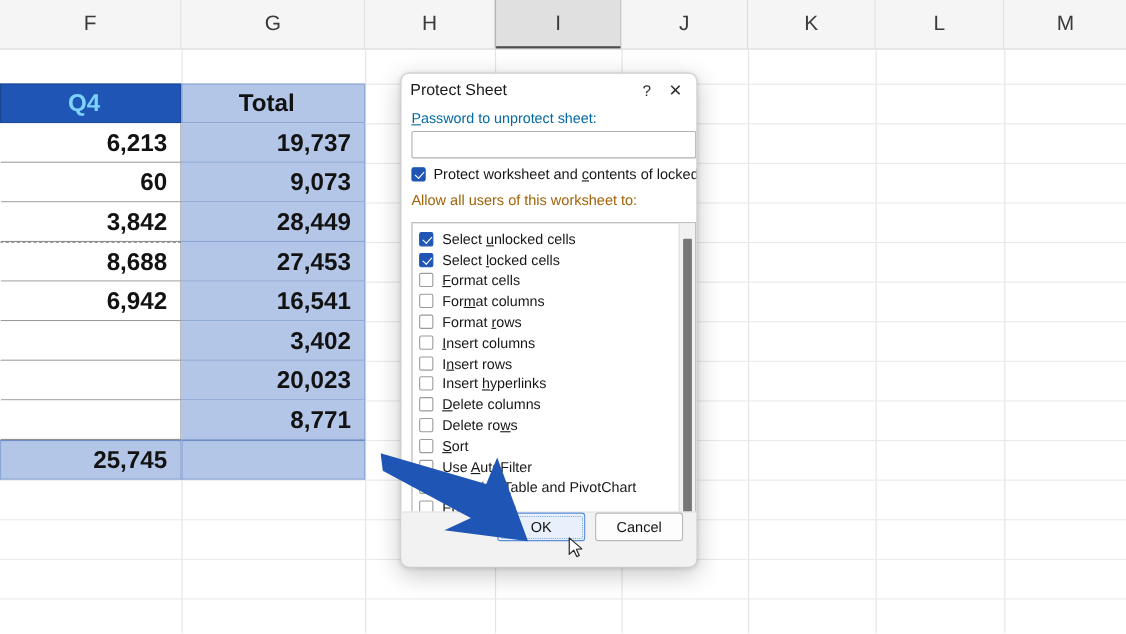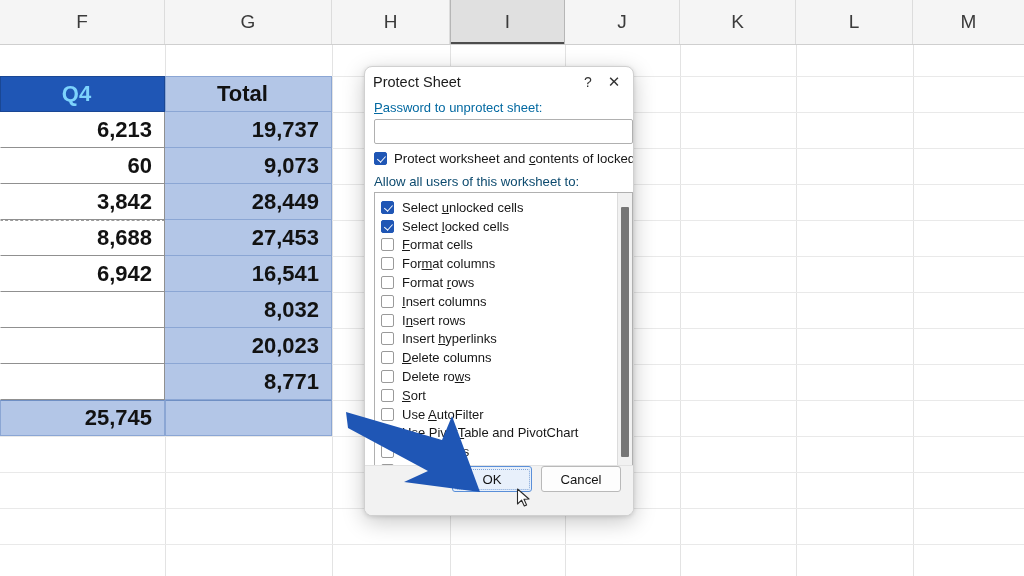--- a/index.html
+++ b/index.html
@@ -73,21 +73,21 @@
 
   .chk-row{display:flex;align-items:center;margin-top:7px;gap:7px;}
   .cb{width:13px;height:13px;border-radius:2px;flex:0 0 auto;position:relative;
     box-sizing:border-box;}
   .cb.on{background:#1f56b5;border:1px solid #1f56b5;}
   .cb.on::after{content:"";position:absolute;left:3.5px;top:1px;width:3.5px;height:7px;
     border:solid #ffffff;border-width:0 1.8px 1.8px 0;transform:rotate(42deg);}
   .cb.off{background:#ffffff;border:1px solid #9a9a9a;}
   .chk-label{font-size:13.2px;color:#171717;white-space:nowrap;}
 
-  .dlg-sublabel{font-size:13.2px;color:#0c4a6e;margin:8px 0 3px 0;}
+  .dlg-sublabel{font-size:13.2px;color:#a16207;margin:8px 0 13px 0;}
 
   .listbox{position:relative;width:259px;height:282px;box-sizing:border-box;
     border:1px solid #b0b0b0;background:#ffffff;overflow:hidden;}
   .listinner{position:absolute;left:0;top:0;right:14px;bottom:0;
     padding:5px 0 0 6px;}
   .litem{display:flex;align-items:center;gap:8px;height:18.8px;}
   .litem .chk-label{font-size:13px;}
 
   .sbar{position:absolute;right:0;top:0;width:14px;bottom:0;background:#f1f1f1;
     border-left:1px solid #dcdcdc;}
@@ -173,21 +173,21 @@
     <div class="drow">
       <div class="dcell c-f body-f dashed-top">8,688</div>
       <div class="dcell c-g body-g">27,453</div>
     </div>
     <div class="drow">
       <div class="dcell c-f body-f">6,942</div>
       <div class="dcell c-g body-g">16,541</div>
     </div>
     <div class="drow">
       <div class="dcell c-f body-f"></div>
-      <div class="dcell c-g body-g">8,032</div>
+      <div class="dcell c-g body-g">3,402</div>
     </div>
     <div class="drow">
       <div class="dcell c-f body-f"></div>
       <div class="dcell c-g body-g">20,023</div>
     </div>
     <div class="drow">
       <div class="dcell c-f body-f"></div>
       <div class="dcell c-g body-g">8,771</div>
     </div>
 

